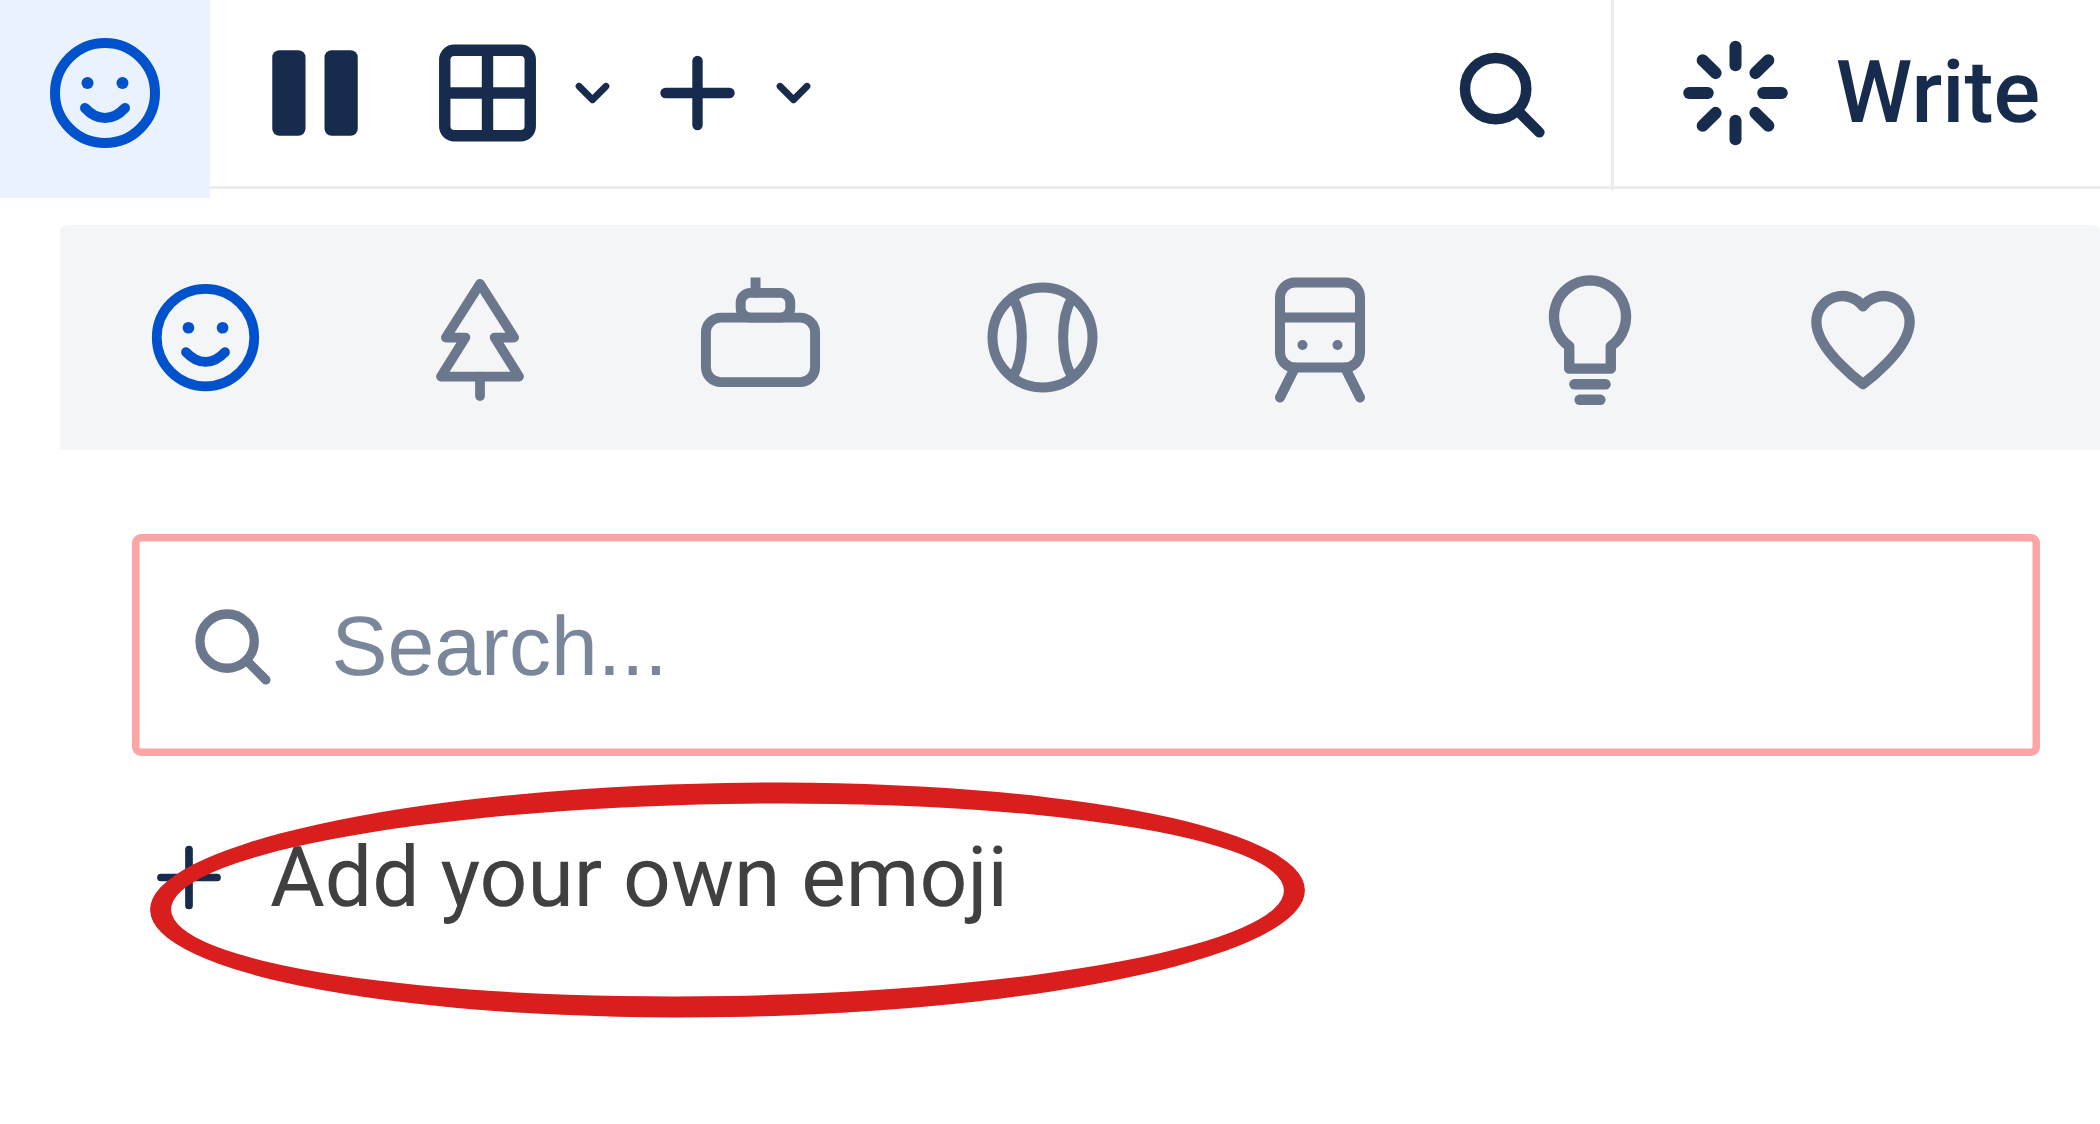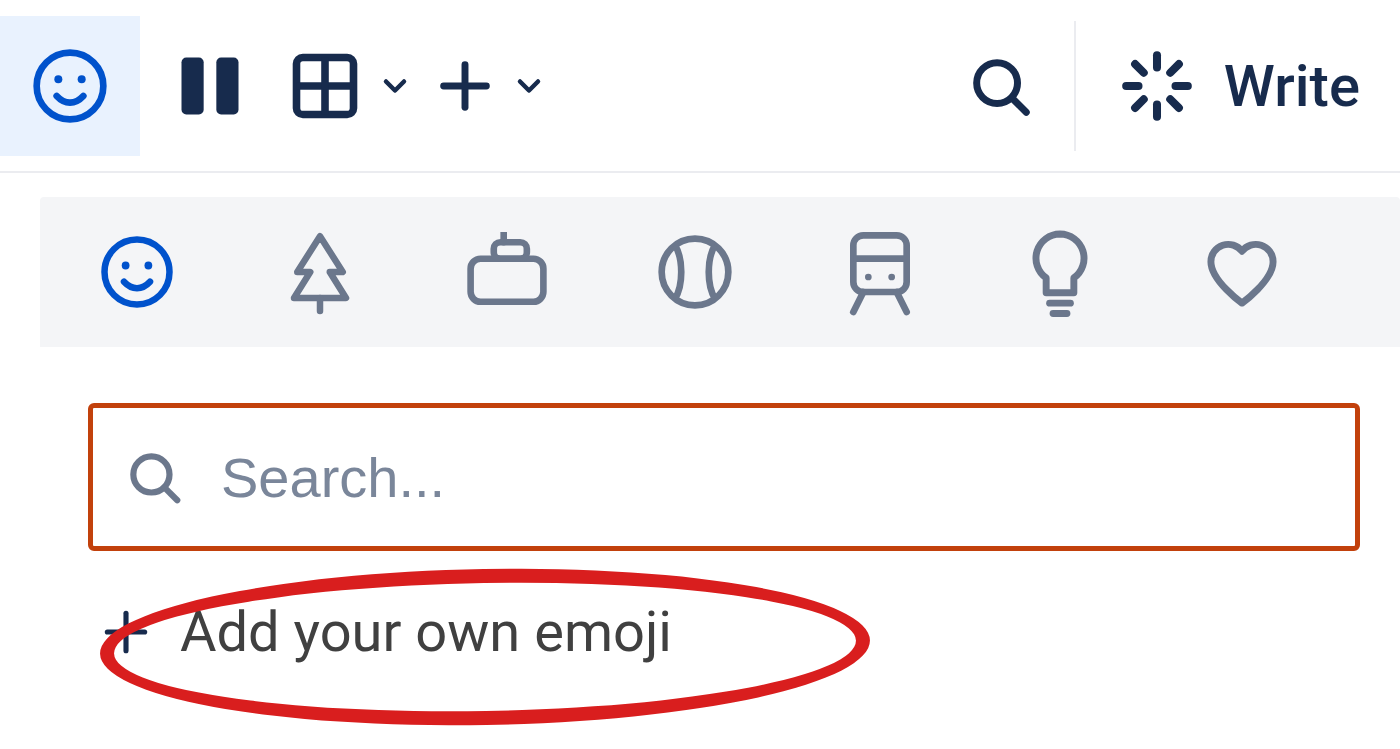--- a/index.html
+++ b/index.html
@@ -10,21 +10,21 @@
     background:#fff;
     font-family: -apple-system, BlinkMacSystemFont, "Segoe UI", Roboto, Helvetica, Arial, sans-serif;
     color:#172B4D;
     overflow:hidden;
   }
 
   
   .toolbar{
     display:flex;
     align-items:center;
-    height:173px;
+    height:126px;
     padding:0 18px 0 0;
     border-bottom:2px solid #EBECF0;
     position:relative;
   }
   .toolbar .tb-btn{
     height:140px;
     display:flex;
     align-items:center;
     justify-content:center;
     color:#172B4D;
@@ -78,21 +78,21 @@
   .cat.active{ color:#0052CC; }
 
   .search-row{
     padding:56px 40px 0 48px;
   }
   .search-box{
     display:flex;
     align-items:center;
     gap:34px;
     height:148px;
-    border:5px solid #c2410c;
+    border:5px solid #fca5a5;
     border-radius:6px;
     padding:0 30px;
   }
   .search-box input{
     border:none;
     outline:none;
     flex:1;
     font-size:56px;
     color:#172B4D;
     background:transparent;

